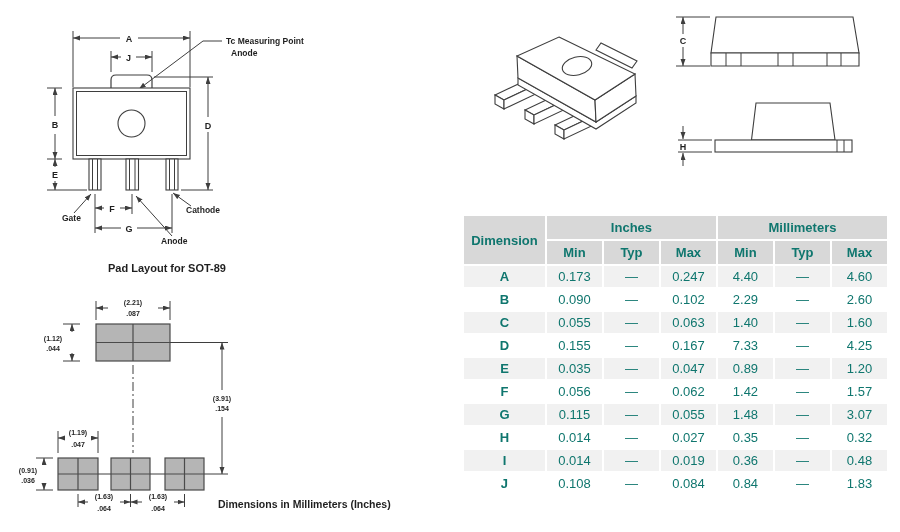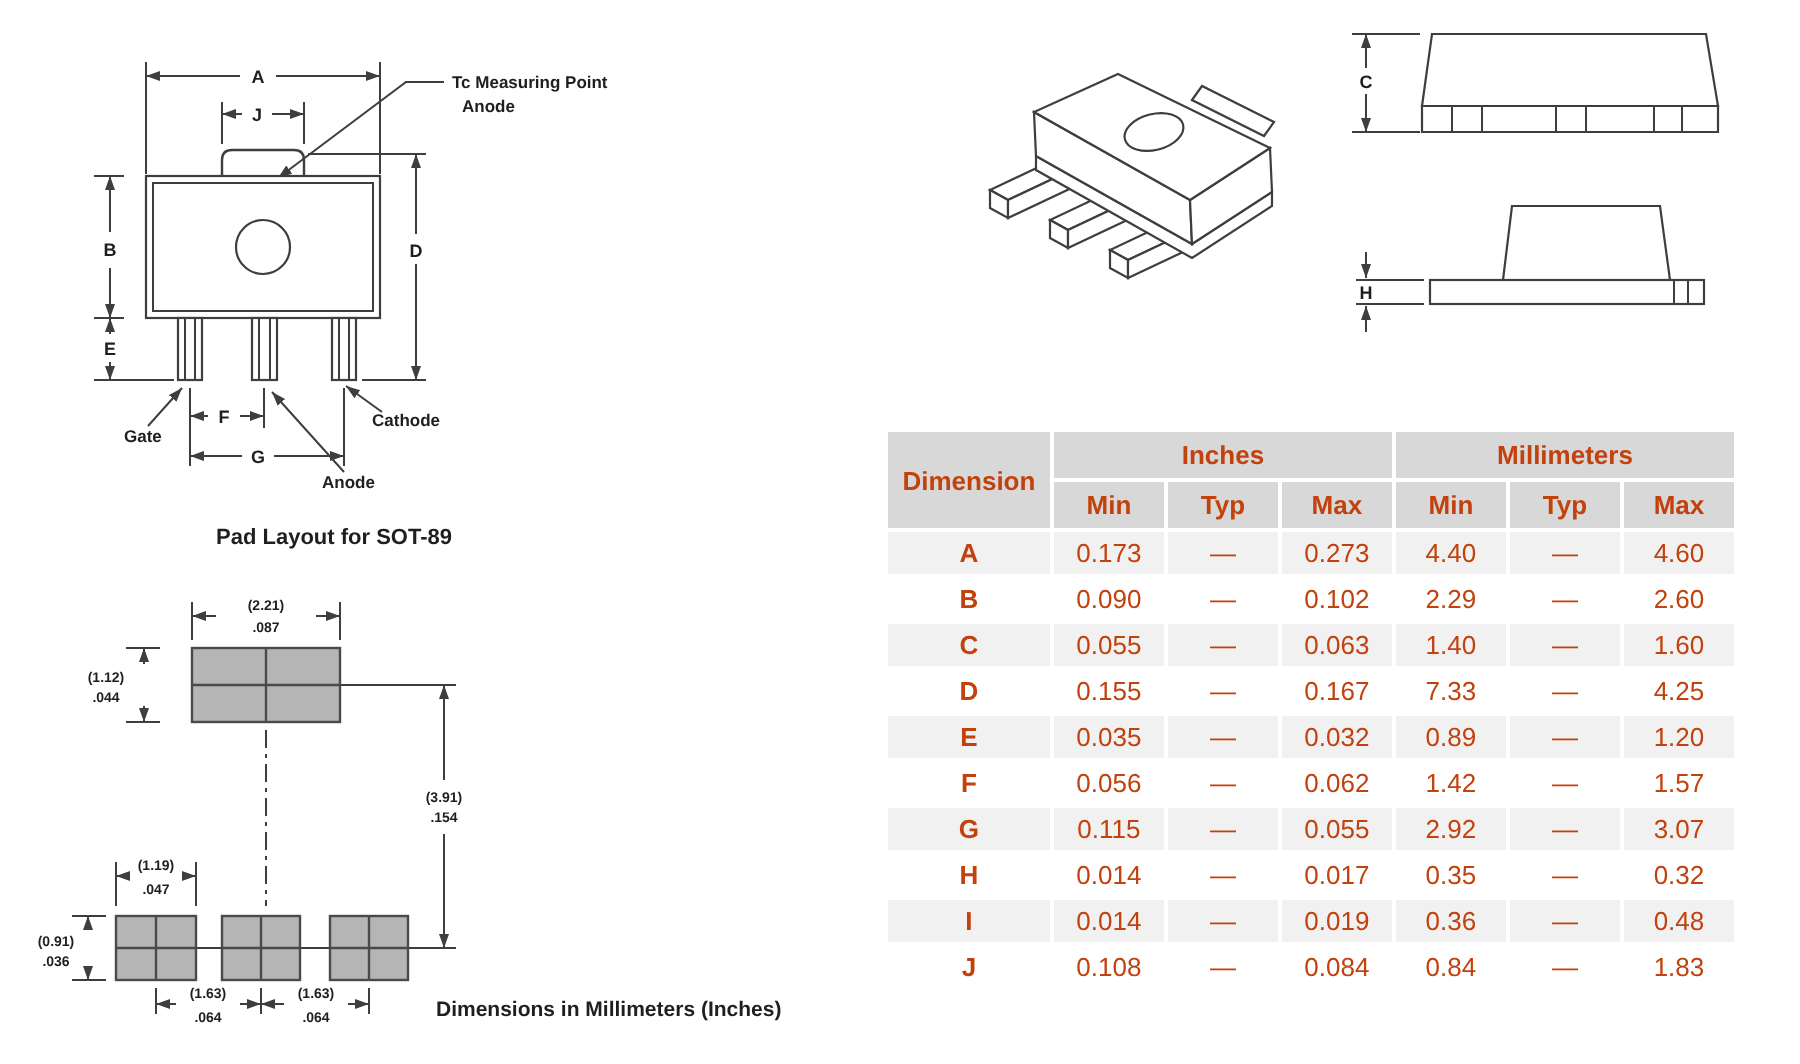--- a/index.html
+++ b/index.html
@@ -15,23 +15,23 @@
   .padln{stroke:#4a4a4a;stroke-width:1.2;fill:none;}
   .cl{stroke:#3e3e3e;stroke-width:1;stroke-dasharray:9 3 2 3;fill:none;}
   text{fill:#1f1f1f;font-family:"Liberation Sans", sans-serif;}
   .t{font-size:9px;font-weight:bold;}
   .tl{font-size:8.5px;font-weight:bold;}
   .ts{font-size:7px;font-weight:bold;}
   .tt{font-size:11px;font-weight:bold;}
   .tn{font-size:10.5px;font-weight:bold;}
 
   #dim-table{
-    position:absolute;left:442px;top:214px;width:427px;
+    position:absolute;left:462px;top:214px;width:427px;
     border-collapse:separate;border-spacing:2px;
-    font-size:13px;color:#c2410c;
+    font-size:13px;color:#0f766e;
   }
   #dim-table th{
     background:#d8d8d8;font-weight:bold;text-align:center;
     padding:2px 4px;height:19px;
   }
   #dim-table td{
     text-align:center;padding:1px 4px;height:19px;
   }
   #dim-table tr.odd td{background:#f1f1f1;}
   #dim-table tr.even td{background:#ffffff;}
@@ -323,21 +323,21 @@
       <th>Min</th>
       <th>Typ</th>
       <th>Max</th>
     </tr>
   </thead>
   <tbody>
     <tr class="odd">
       <td class="dimcol">A</td>
       <td>0.173</td>
       <td>—</td>
-      <td>0.273</td>
+      <td>0.247</td>
       <td>4.40</td>
       <td>—</td>
       <td>4.60</td>
     </tr>
     <tr class="even">
       <td class="dimcol">B</td>
       <td>0.090</td>
       <td>—</td>
       <td>0.102</td>
       <td>2.29</td>
@@ -359,48 +359,48 @@
       <td>—</td>
       <td>0.167</td>
       <td>7.33</td>
       <td>—</td>
       <td>4.25</td>
     </tr>
     <tr class="odd">
       <td class="dimcol">E</td>
       <td>0.035</td>
       <td>—</td>
-      <td>0.032</td>
+      <td>0.047</td>
       <td>0.89</td>
       <td>—</td>
       <td>1.20</td>
     </tr>
     <tr class="even">
       <td class="dimcol">F</td>
       <td>0.056</td>
       <td>—</td>
       <td>0.062</td>
       <td>1.42</td>
       <td>—</td>
       <td>1.57</td>
     </tr>
     <tr class="odd">
       <td class="dimcol">G</td>
       <td>0.115</td>
       <td>—</td>
       <td>0.055</td>
-      <td>2.92</td>
+      <td>1.48</td>
       <td>—</td>
       <td>3.07</td>
     </tr>
     <tr class="even">
       <td class="dimcol">H</td>
       <td>0.014</td>
       <td>—</td>
-      <td>0.017</td>
+      <td>0.027</td>
       <td>0.35</td>
       <td>—</td>
       <td>0.32</td>
     </tr>
     <tr class="odd">
       <td class="dimcol">I</td>
       <td>0.014</td>
       <td>—</td>
       <td>0.019</td>
       <td>0.36</td>

